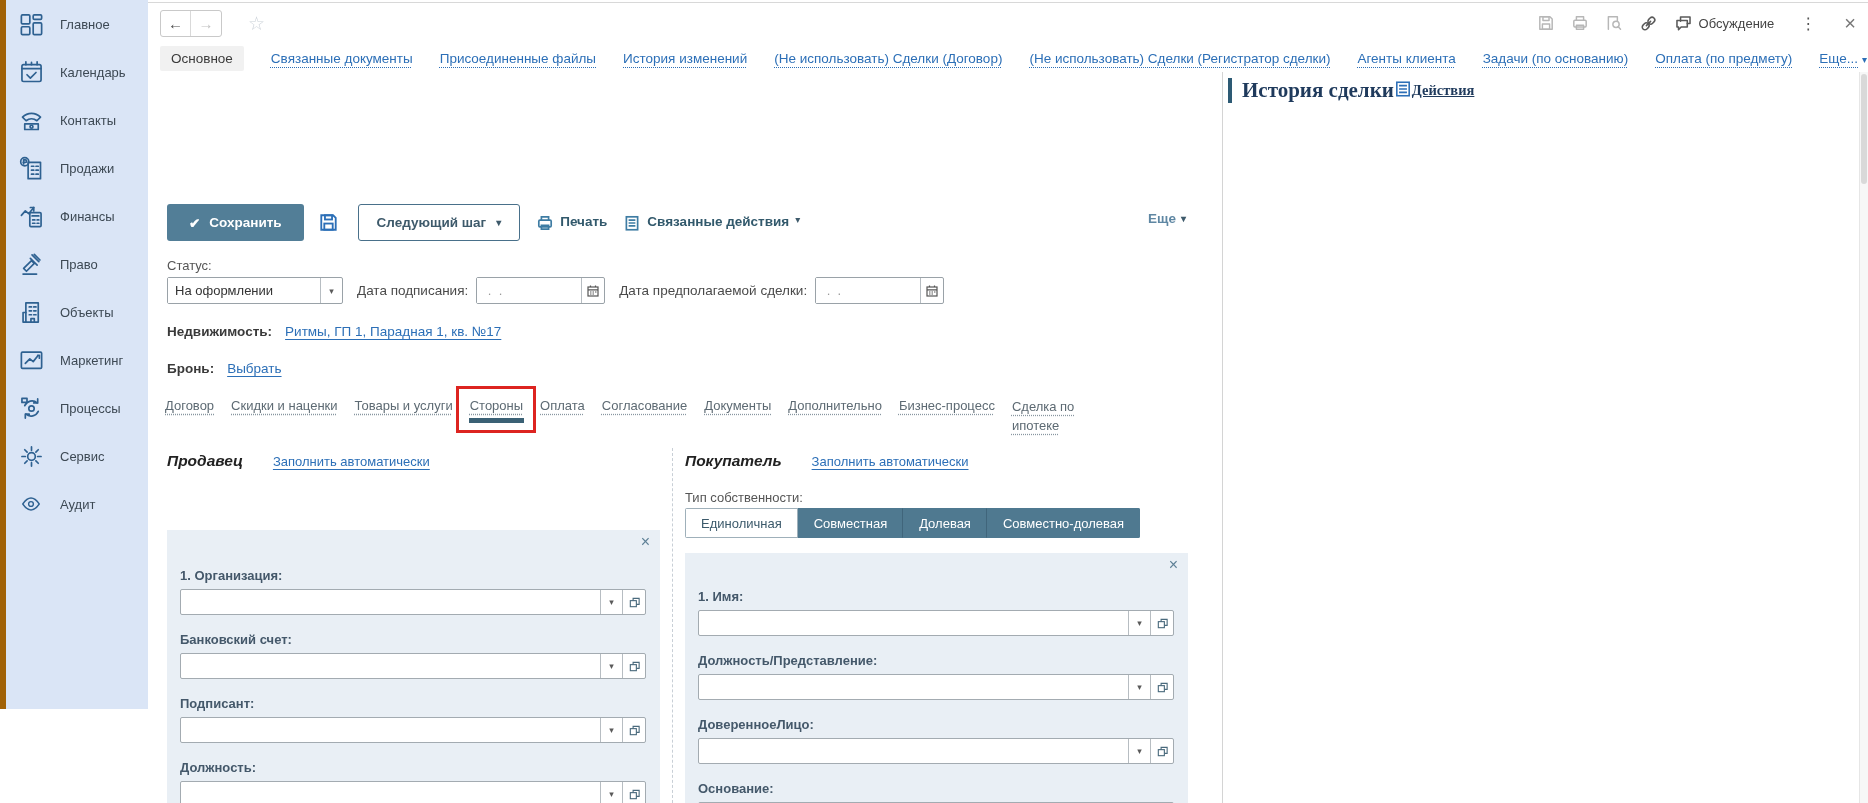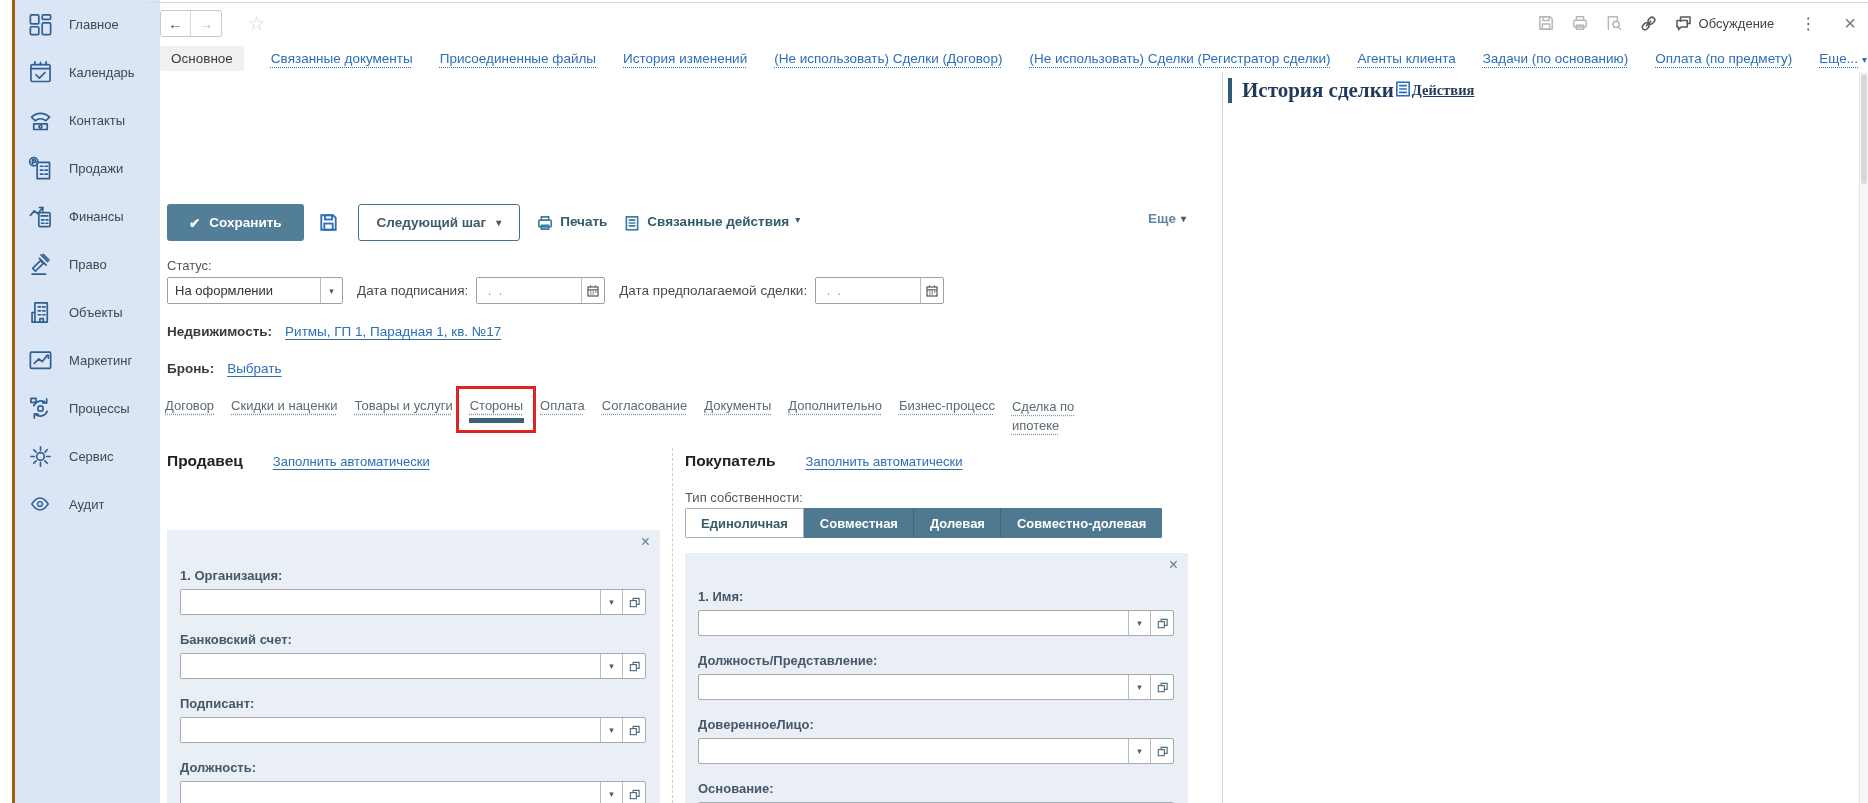--- a/index.html
+++ b/index.html
@@ -3,22 +3,22 @@
 <meta charset="utf-8">
 <style>
   * { margin:0; padding:0; box-sizing:border-box; }
   html,body { background:#fff; }
   #stage {
     position:relative; width:1868px; height:803px; overflow:hidden;
     font-family:"Liberation Sans", sans-serif; background:#fff; color:#333;
   }
   
   #sidebar {
-    position:absolute; left:12px; top:0; width:148px; height:803px;
-    background:#dae5f6; border-left:3px solid #a16207;
+    position:absolute; left:0; top:0; width:148px; height:709px;
+    background:#dae5f6; border-left:6px solid #a16207;
   }
   .side-item {
     height:48px; display:flex; align-items:center; gap:14px;
     padding-left:10px; cursor:pointer;
   }
   .side-item .s-icon { width:30px; height:30px; display:flex; align-items:center; justify-content:center; }
   .side-item .s-icon svg { stroke:#2e6191; fill:none; stroke-width:1.5; stroke-linecap:round; stroke-linejoin:round; }
   .side-item span.lbl { font-size:13px; color:#3d4954; }
   
   #topline { position:absolute; left:148px; right:0; top:2px; height:1px; background:#d8d8d8; }
@@ -85,26 +85,26 @@
   .prop-row .plabel { font-weight:bold; color:#3a3a3a; }
   a.blue-link { color:#2c6fb7; text-decoration:underline; text-underline-offset:3px; cursor:pointer; white-space:nowrap; }
   
   #sectabs { position:absolute; left:165px; top:398px; display:flex; align-items:flex-start; gap:17px; font-size:13px; }
   .stab { color:#5d6a73; text-decoration:underline dotted; text-decoration-color:#8896a0; text-underline-offset:4px; cursor:pointer; white-space:nowrap; position:relative; }
   .stab.active::after { content:""; position:absolute; left:-1px; right:-1px; top:20px; height:5px; background:#3b6175; }
   .stab.wrap { white-space:normal; width:72px; line-height:1.45; }
   #redbox { position:absolute; left:456px; top:386px; width:80px; height:47px; border:3px solid #dd2420; pointer-events:none; }
   
   .col-head { position:absolute; top:452px; display:flex; align-items:baseline; gap:30px; }
-  .col-head .ctitle { font-size:15.5px; font-weight:bold; color:#222; }
+  .col-head .ctitle { font-size:15.5px; font-weight:bold; color:#222;font-style:italic; }
   .col-head a { font-size:13px; }
   #col-divider { position:absolute; left:672px; top:448px; height:355px; border-left:1px dashed #c8cfd6; }
   #own-label { position:absolute; left:685px; top:490px; font-size:13px; color:#555; }
   #own-group { position:absolute; left:685px; top:508px; display:flex; height:30px; border-radius:2px; overflow:hidden; }
-  .own-btn { padding:0 15px; font-size:13px; display:flex; align-items:center; background:#4f7990; color:#fff; border:1px solid #4f7990; border-right:1px solid #40657b; cursor:pointer;font-weight:bold; }
+  .own-btn { padding:0 15px; font-size:13px; display:flex; align-items:center; background:#4f7990; color:#fff; border:1px solid #4f7990; border-right:1px solid #40657b; cursor:pointer; }
   .own-btn:last-child { border-right:1px solid #4f7990; }
   .own-btn.active { background:#fff; color:#3c5a6b; border:1px solid #9fb0ba; }
   
   .panel { position:absolute; background:#e9eff5; }
   #seller-panel { left:167px; top:530px; width:493px; height:273px; padding:38px 14px 0 13px; }
   #buyer-panel  { left:685px; top:553px; width:503px; height:250px; padding:36px 14px 0 13px; }
   .panel .pclose { position:absolute; top:4px; right:10px; font-size:16px; color:#5e8096; cursor:pointer; line-height:1; }
   .field + .field { margin-top:17px; }
   .field .flabel { display:block; font-size:13px; font-weight:bold; color:#44586a; margin-bottom:6px; }
   .input-group { display:flex; height:26px; border:1px solid #a3abb1; border-radius:2px; background:#fff; }

